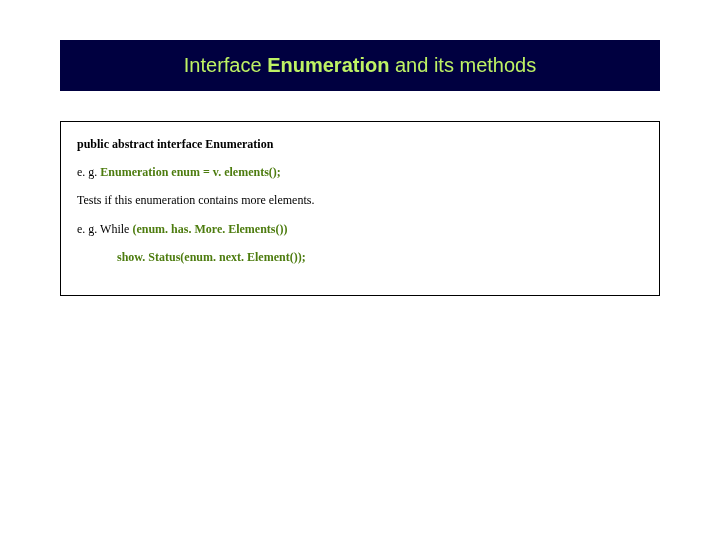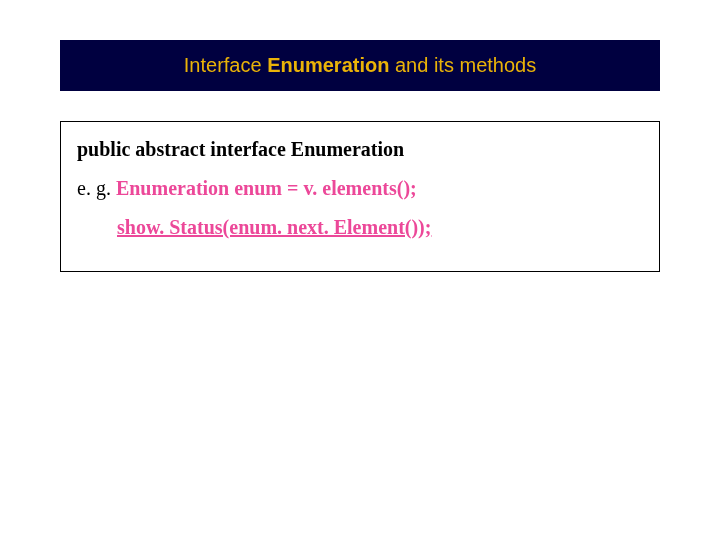--- a/index.html
+++ b/index.html
@@ -5,46 +5,50 @@
     * { margin: 0; padding: 0; box-sizing: border-box; }
     body {
       width: 720px;
       height: 540px;
       background: #fff;
       font-family: "Times New Roman", Times, serif;
       padding: 40px 60px;
     }
     .title-bar {
       background: #000040;
-      color: #eab308;
+      color: #bef264;
       padding: 14px 20px;
       font-family: Arial, Helvetica, sans-serif;
       font-size: 20px;
       text-align: center;
       margin-bottom: 30px;
     }
     .title-bar .title-bold { font-weight: bold; }
     .content-box {
       border: 1px solid #000;
       padding: 14px 16px;
-      font-size: 20px;
+      font-size: 12px;
       line-height: 1.35;
     }
     .content-box p { margin-bottom: 12px; }
-    .content-box p:last-child { margin-bottom: 16px; text-decoration: underline; }
+    .content-box p:last-child { margin-bottom: 16px; }
     .bold { font-weight: bold; }
-    .highlight { color: #ec4899; font-weight: bold; }
+    .highlight { color: #4d7c0f; font-weight: bold; }
     .indent { padding-left: 40px; }
   </style>
 </head>
 <body>
 
 <div class="title-bar">
   <span>Interface </span><span class="title-bold">Enumeration</span><span> and its methods</span>
 </div>
 
 <div class="content-box">
   <p class="bold">public abstract interface Enumeration</p>
   <p>
     <span>e. g. </span><span class="highlight">Enumeration enum = v. elements();</span>
   </p>
+  <p>Tests if this enumeration contains more elements.</p>
+  <p>
+    <span>e. g.  While </span><span class="highlight">(enum. has. More. Elements())</span>
+  </p>
   <p class="indent highlight">show. Status(enum. next. Element());</p>
 </div>
 
 </body></html>

